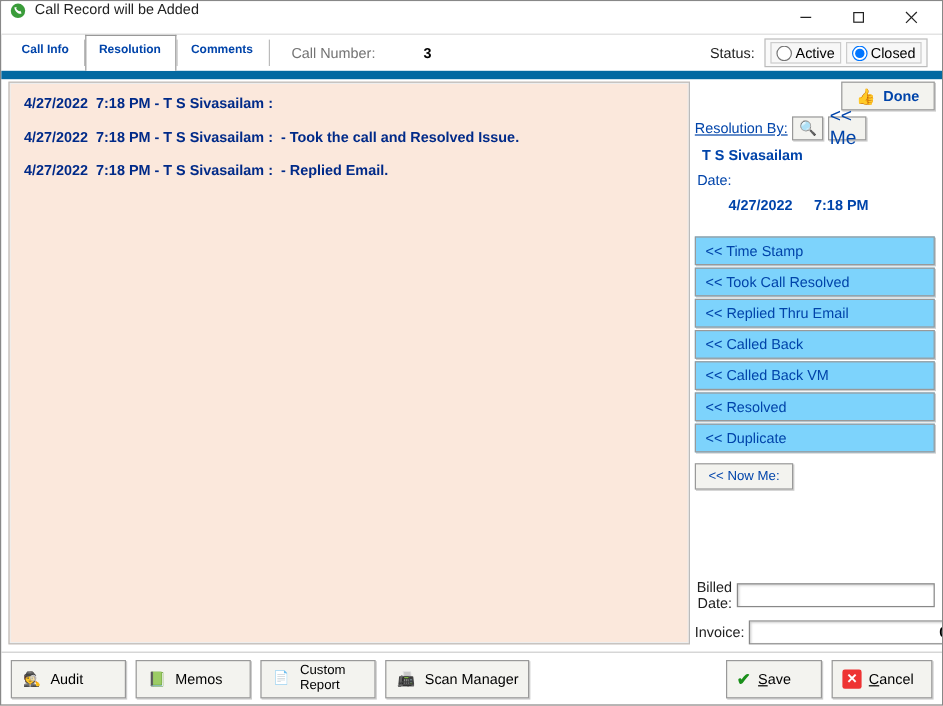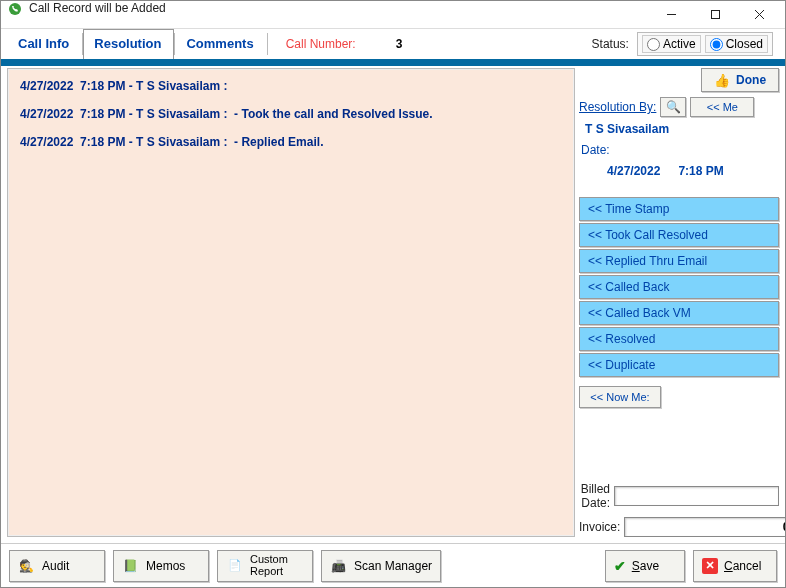--- a/index.html
+++ b/index.html
@@ -43,36 +43,36 @@
     display:flex;
     align-items:stretch;
     height: 30px;
     padding: 0 6px;
     gap: 0;
   }
   .tab {
     padding: 6px 12px 4px 10px;
     color: #0044aa;
     font-weight: bold;
-    font-size: 13px;
+    font-size: 10px;
     border: 1px solid transparent;
     border-bottom: none;
     cursor: default;
     position: relative;
   }
   .tab.active {
     border-color: #999 #999 #fff #999;
     background: #fff;
     z-index: 2;
   }
   .tab-divider {
     width:1px; background:#bbb; margin: 4px 0;
   }
   .header-spacer { flex:1; display:flex; align-items:center; }
-  .call-num-label { color:#ef4444; margin-left: 18px; margin-right: 40px; text-align: right;}
+  .call-num-label { color:#737373; margin-left: 18px; margin-right: 40px; text-align: right;}
   .call-num-val { font-weight:bold; color:#000; width:60px;}
   .status-block { display:flex; align-items:center; gap:8px; padding-right:6px;}
   .status-label { color:#222; }
   .radio-wrap {
     display:inline-flex; align-items:center; gap:3px;
     border:1px solid #ccc; padding:1px 4px; background:#f7f7f7;
   }
   .radio-wrap input { margin:0; }
   .radio-group { display:flex; gap:4px; border:1px solid #bbb; padding:2px 4px; background:#fafafa;}
   
@@ -115,21 +115,21 @@
   }
   .thumb-icon { color:#d4a017; font-size:13px;}
   .res-by-row { display:flex; align-items:center; gap:4px; color:#0044aa; font-size:12px;}
   .res-by-row .label { text-decoration:underline; text-decoration-color:#0044aa;}
   .mag-btn, .me-btn {
     border:1px solid #999; background:#f3f3ef; height:20px;
     display:flex; align-items:center; justify-content:center;
     box-shadow: 1px 1px 0 #ccc;
   }
   .mag-btn { width:26px; }
-  .me-btn { width:64px; color:#0044aa; font-size:11px;}
+  .me-btn { width:32px; color:#0044aa; font-size:16px;}
   .res-name { color:#0044aa; font-weight:bold; padding:2px 0 2px 6px;}
   .date-label { color:#0044aa; padding-left:2px; padding-top:2px;}
   .date-val { color:#0044aa; font-weight:bold; display:flex; gap:18px; padding:4px 0 10px 28px;}
   .quick-col { display:flex; flex-direction:column; gap:2px; margin-top:6px;}
   .quick-btn {
     border:1px solid #999; background:#7dd3fc;
     height:24px; padding:0 8px; text-align:left;
     color:#0044aa; font-size:12px;
     box-shadow: 1px 1px 0 #ccc;
     display:flex; align-items:center;

